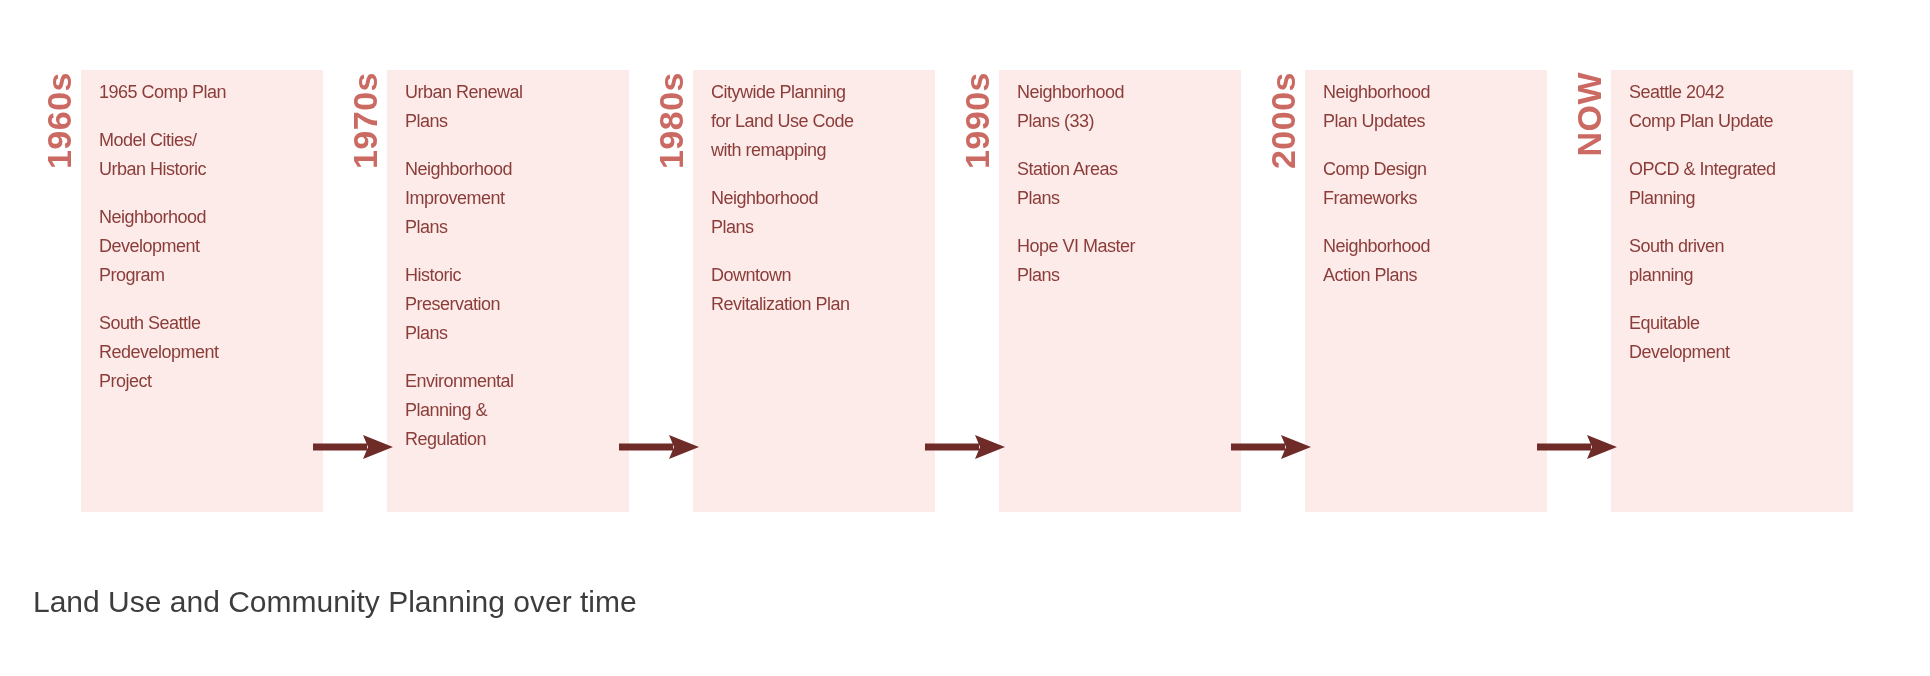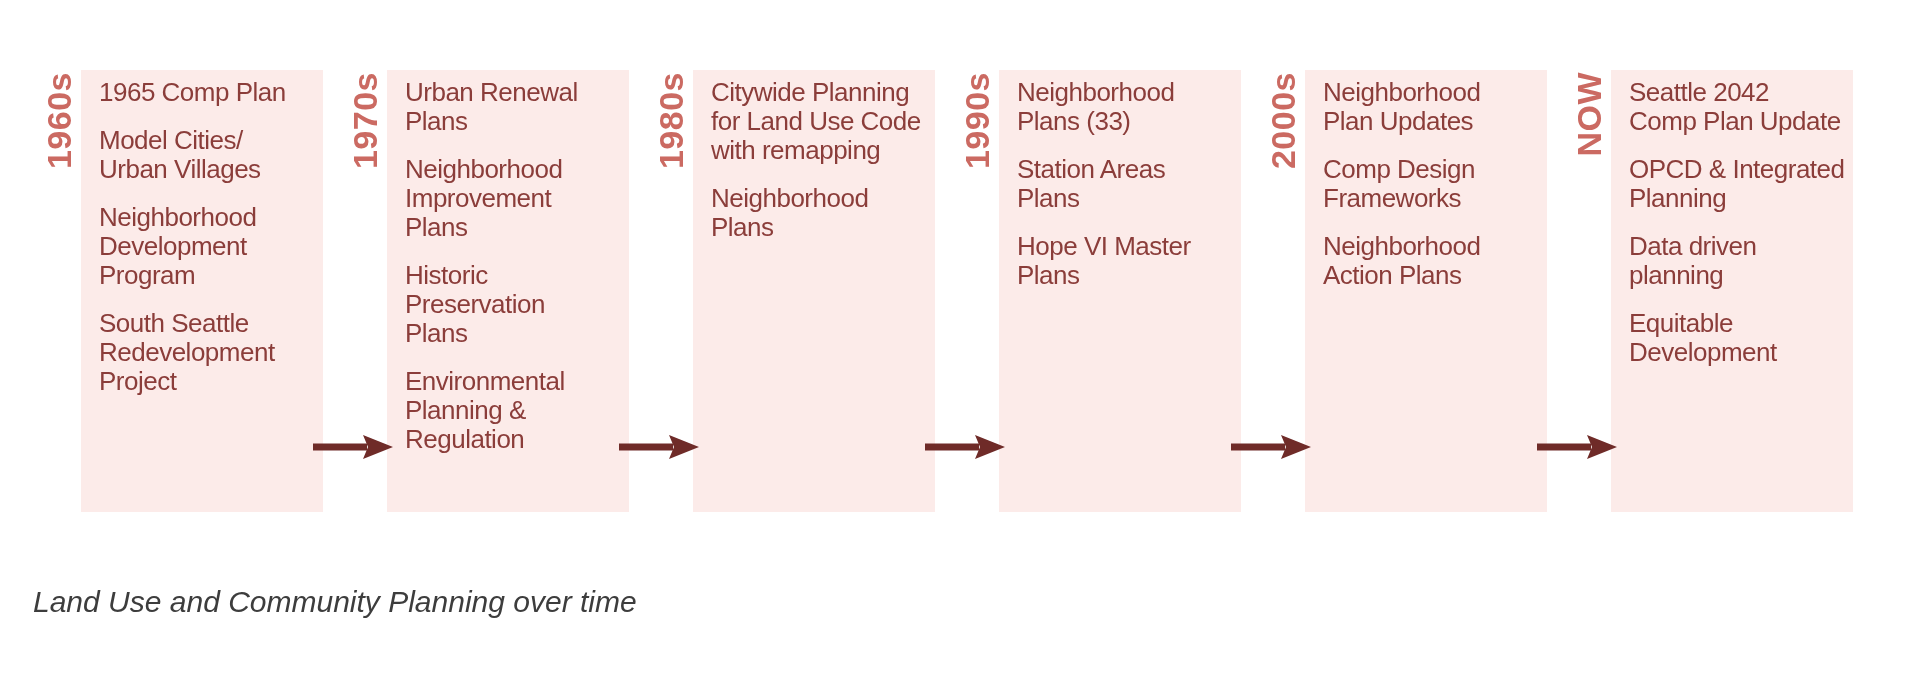--- a/index.html
+++ b/index.html
@@ -47,21 +47,21 @@
     font-size: 34px;
     font-weight: bold;
     line-height: 36px;
     letter-spacing: 0.5px;
     color: var(--decade-label);
     white-space: nowrap;
   }
 
   .item {
     white-space: pre-line;
-    font-size: 26px;
+    font-size: 18px;
     line-height: 29px;
     letter-spacing: -0.5px;
     color: var(--item-text);
     margin-bottom: 19px;
   }
 
   .arrow {
     position: absolute;
     top: 433px;
     width: 80px;
@@ -74,34 +74,33 @@
   .arrow-4 { left: 1537px; }
   .arrow svg { display: block; width: 80px; height: 28px; }
   .arrow .shaft, .arrow .head { fill: var(--arrow); }
 
   .caption {
     position: absolute;
     left: 33px;
     top: 584px;
     font-size: 30px;
     line-height: 36px;
-    font-style: italic;
     color: var(--caption-text);
   }
 </style>
 </head>
 <body>
 
 <div class="canvas">
 
   <section class="column col-0">
     <div class="decade">1960s</div>
     <p class="item">1965 Comp Plan</p>
     <p class="item">Model Cities/
-Urban Villages</p>
+Urban Historic</p>
     <p class="item">Neighborhood
 Development
 Program</p>
     <p class="item">South Seattle
 Redevelopment
 Project</p>
   </section>
 
   <section class="column col-1">
     <div class="decade">1970s</div>
@@ -118,20 +117,22 @@
 Regulation</p>
   </section>
 
   <section class="column col-2">
     <div class="decade">1980s</div>
     <p class="item">Citywide Planning
 for Land Use Code
 with remapping</p>
     <p class="item">Neighborhood
 Plans</p>
+    <p class="item">Downtown
+Revitalization Plan</p>
   </section>
 
   <section class="column col-3">
     <div class="decade">1990s</div>
     <p class="item">Neighborhood
 Plans (33)</p>
     <p class="item">Station Areas
 Plans</p>
     <p class="item">Hope VI Master
 Plans</p>
@@ -146,21 +147,21 @@
     <p class="item">Neighborhood
 Action Plans</p>
   </section>
 
   <section class="column col-5">
     <div class="decade">NOW</div>
     <p class="item">Seattle 2042
 Comp Plan Update</p>
     <p class="item">OPCD &amp; Integrated
 Planning</p>
-    <p class="item">Data driven
+    <p class="item">South driven
 planning</p>
     <p class="item">Equitable
 Development</p>
   </section>
 
   <div class="arrow arrow-0">
     <svg viewBox="0 0 80 28" aria-hidden="true">
       <rect class="shaft" x="0" y="10.5" width="54" height="7"></rect>
       <polygon class="head" points="50,2 80,14 50,26 55,14"></polygon>
     </svg>

